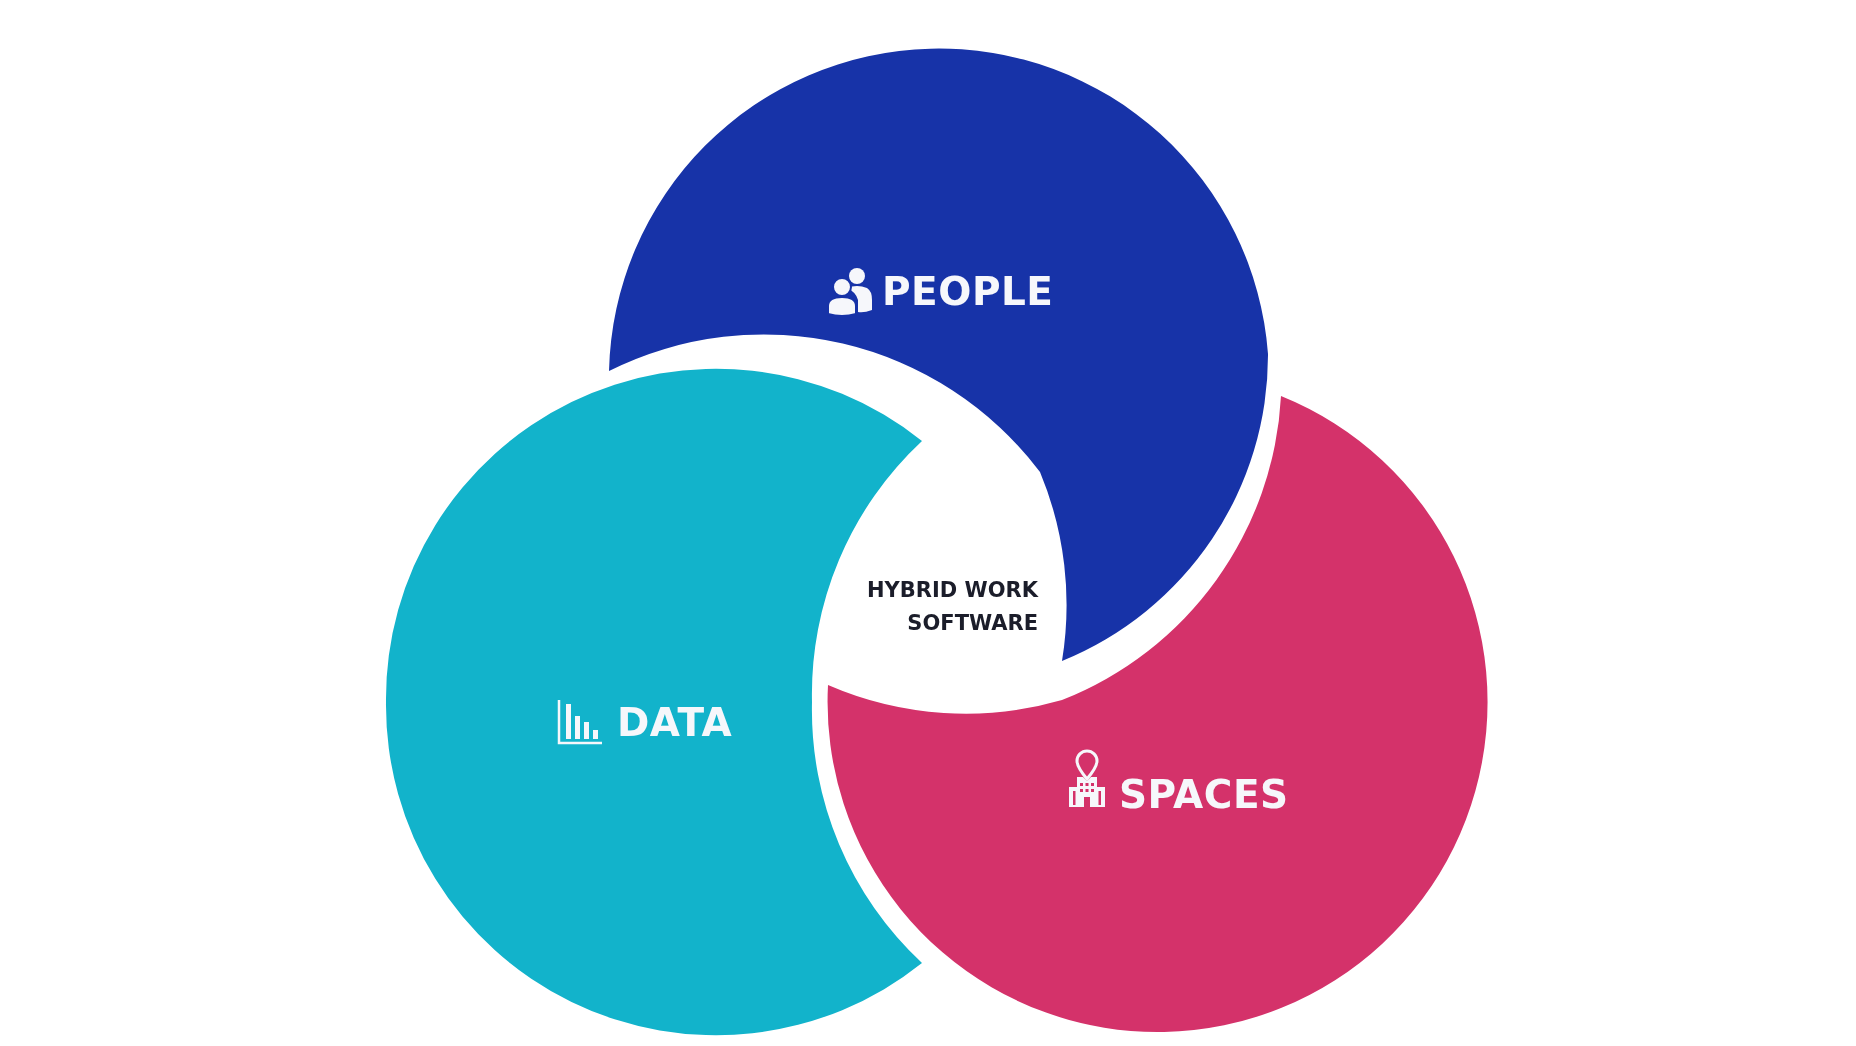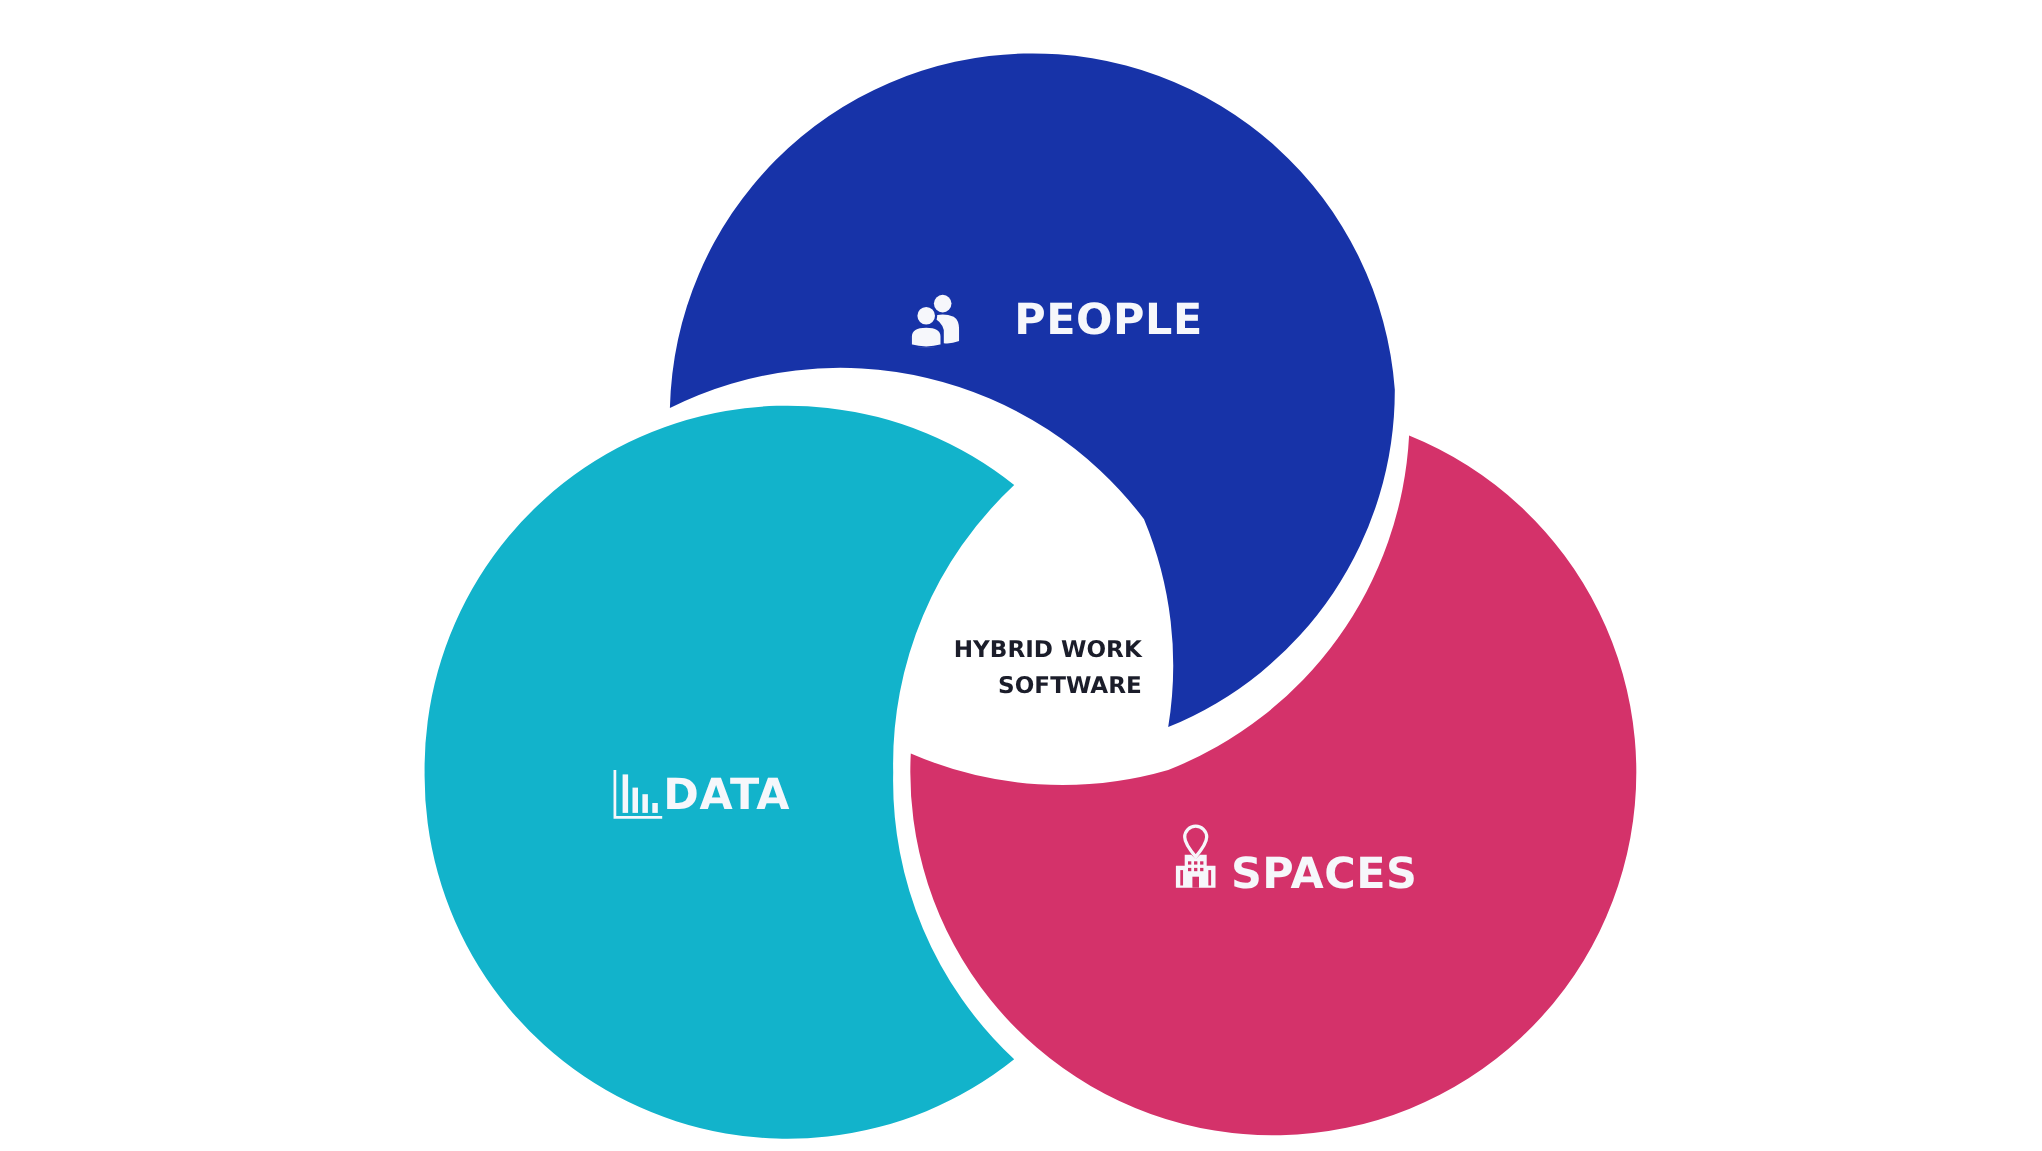--- a/index.html
+++ b/index.html
@@ -54,39 +54,39 @@
              L 1063 660
              A 346 346 0 0 0 1063 660 Z" fill="none"></path>
     <path d="M 609 371
              A 330 330 0 0 1 1268 354
              A 330 330 0 0 1 1062 661
              A 346 346 0 0 0 1040 472
              A 346 346 0 0 0 609 371 Z" fill="#1733a8"></path>
   </g>
 </svg>
 
-<div class="label" style="left:828px; top:266px;gap:40px;">
+<div class="label" style="left:828px; top:266px;">
   <svg width="44" height="50" viewBox="0 0 44 50">
     <circle cx="29" cy="10" r="8" fill="#f6f7fb"></circle>
     <path d="M19 22 Q29 18 39 22 Q44 25 44 34 L44 44 Q36 47 30 46 L30 34 Q28 26 19 22 Z" fill="#f6f7fb"></path>
     <circle cx="14" cy="21" r="9" fill="#f6f7fb" stroke="#1733a8" stroke-width="2"></circle>
     <path d="M0 40 Q0 31 14 31 Q28 31 28 40 L28 48 Q14 52 0 48 Z" fill="#f6f7fb" stroke="#1733a8" stroke-width="2"></path>
   </svg>
   <span class="txt" style="margin-left:10px;">PEOPLE</span>
 </div>
 
 <div class="label" style="left:557px; top:698px;">
   <svg width="46" height="48" viewBox="0 0 46 48">
     <path d="M2 2 L2 45 L45 45" stroke="#f6f7fb" stroke-width="2.5" fill="none"></path>
     <rect x="9" y="6" width="5" height="35" fill="#f6f7fb"></rect>
     <rect x="18" y="18" width="5" height="23" fill="#f6f7fb"></rect>
     <rect x="27" y="24" width="5" height="17" fill="#f6f7fb"></rect>
     <rect x="36" y="32" width="5" height="9" fill="#f6f7fb"></rect>
   </svg>
-  <span class="txt" style="">DATA</span>
+  <span class="txt" style="margin-left:14px;">DATA</span>
 </div>
 
 <div class="label" style="left:1065px; top:740px;">
   <svg width="44" height="60" viewBox="0 0 44 60">
     <path d="M22 2 A10 10 0 0 1 32 12 Q32 18 22 30 Q12 18 12 12 A10 10 0 0 1 22 2 Z" fill="none" stroke="#f6f7fb" stroke-width="3"></path>
     <path d="M12 28 L18 28 L22 32 L26 28 L32 28 L32 38 L40 38 L40 58 L4 58 L4 38 L12 38 Z" fill="#f6f7fb"></path>
     <rect x="15" y="34" width="3" height="3" fill="#d4326a"></rect>
     <rect x="20.5" y="34" width="3" height="3" fill="#d4326a"></rect>
     <rect x="26" y="34" width="3" height="3" fill="#d4326a"></rect>
     <rect x="15" y="40" width="3" height="3" fill="#d4326a"></rect>

